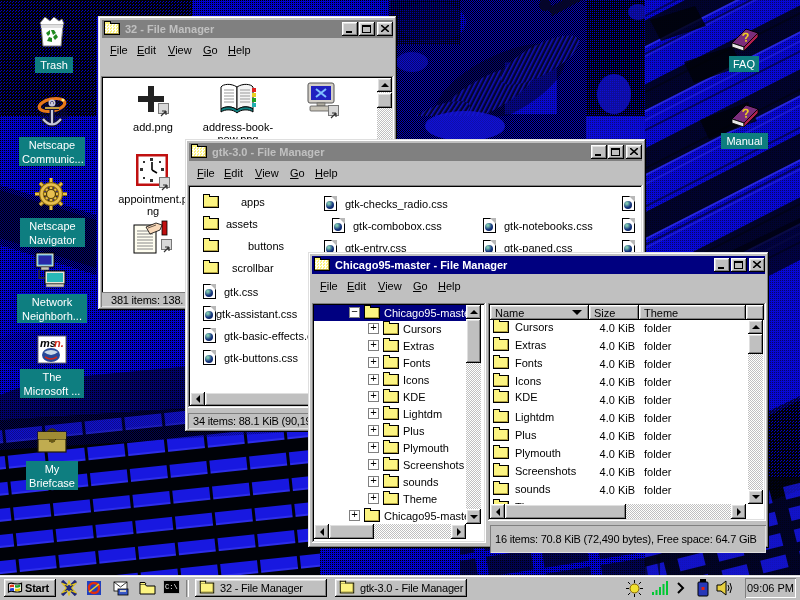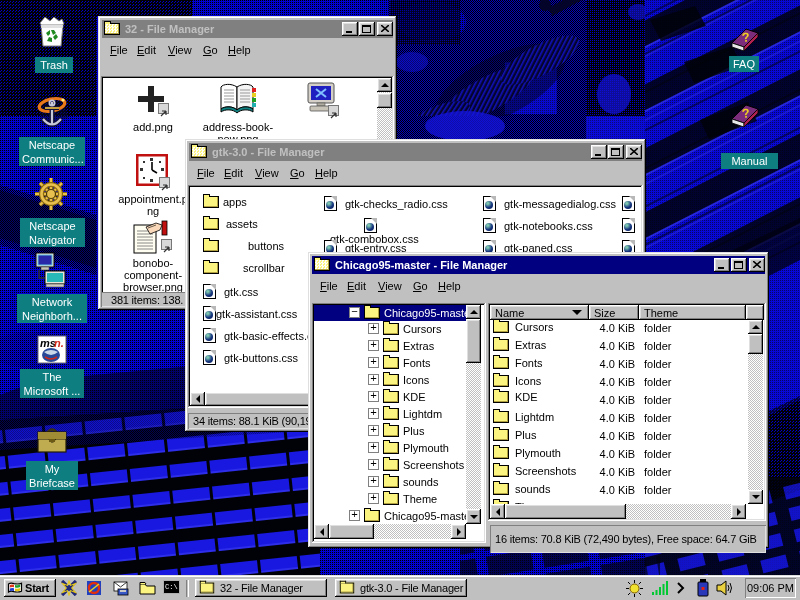--- a/index.html
+++ b/index.html
@@ -243,21 +243,21 @@
 </svg></div>
 <div class="icon-lbl" style="left:729px;top:56px;width:30px;height:16px;">FAQ</div>
 
 <div style="position:absolute;left:728px;top:101px;width:32px;height:28px;">
 <svg width="32" height="28" viewBox="0 0 32 28">
 <polygon points="4,18 18,4 30,8 16,22" fill="#7b2d7b" stroke="#000" stroke-width="1"></polygon>
 <polygon points="4,18 16,22 16,26 4,22" fill="#e8e8e8" stroke="#000" stroke-width="0.8"></polygon>
 <polygon points="16,22 30,8 30,12 16,26" fill="#b02050" stroke="#000" stroke-width="0.8"></polygon>
 <text x="14" y="17" font-size="13" font-weight="bold" fill="#f0d020" transform="rotate(-8 16 14)">?</text>
 </svg></div>
-<div class="icon-lbl" style="left:721px;top:133px;width:57px;height:16px;margin-top:20px;">Manual</div>
+<div class="icon-lbl" style="left:721px;top:133px;width:47px;height:16px;">Manual</div>
 
 <div class="win" id="w1" style="left:98px;top:16px;width:299px;height:294px;">
   <div class="tbar ina">
         <div class="fo" style="margin-left:2px;background-image:repeating-conic-gradient(#fff 0 25%,#fcf481 0 50%);background-size:3px 3px;"></div>
     <span style="margin-left:5px;">32 - File Manager</span>
       </div>
   <div class="tbtns" style="right:4px;top:6px;">
     <div class="tbtn">
           <div class="gmin"></div>
         </div>
@@ -340,21 +340,20 @@
             <path d="M5 12 h16 M5 15 h16 M5 18 h16 M5 21 h16 M5 24 h16 M5 27 h16 M5 30 h16"></path>
           </g>
       <rect x="30" y="2" width="5" height="14" fill="#c01010" stroke="#000" stroke-width="0.8"></rect>
       <path d="M14 8 l10 -4 6 2 -2 5 -10 4 z" fill="#f8d8b8" stroke="#000" stroke-width="0.8"></path>
       <path d="M16 9 l8 -3" stroke="#000" stroke-width="0.6" fill="none"></path>
     </svg>
     <div style="position:absolute;left:60px;top:163px;width:11px;height:11px;background:#d8d8d8;border:1px solid #777;">
       <svg width="9" height="9">
             <path d="M2 7 L7 2 M7 2 h-4 M7 2 v4" stroke="#333" stroke-width="1.2" fill="none"></path>
           </svg></div>
-    <div class="ditm" style="left:10px;top:181px;width:84px;">bonobo-<br>component-<br>browser.png</div>
 
     <div class="dith" style="position:absolute;right:2px;top:2px;width:15px;height:224px;">
       <div class="sb-btn" style="left:0;top:0;width:15px;height:14px;">
             <div class="arr up"></div>
           </div>
       <div class="sb-btn" style="left:0;top:15px;width:15px;height:15px;"></div>
     </div>
   </div>
   <div class="sbar" style="left:3px;bottom:3px;width:293px;height:15px;padding-left:10px;">381 items: 138.</div>
 </div>
@@ -380,33 +379,33 @@
         </div>
   </div>
   <div class="mtxt" style="left:12px;top:28px;"><u>F</u>ile</div>
   <div class="mtxt" style="left:39px;top:28px;"><u>E</u>dit</div>
   <div class="mtxt" style="left:70px;top:28px;"><u>V</u>iew</div>
   <div class="mtxt" style="left:105px;top:28px;"><u>G</u>o</div>
   <div class="mtxt" style="left:130px;top:28px;"><u>H</u>elp</div>
   <div class="sunken" style="left:3px;top:46px;width:455px;height:223px;overflow:hidden;">
     <div class="itm" style="left:15px;top:11px;">
           <div class="fo"></div>
-          <span style="margin-left:4px;">apps</span>
+          <span style="margin-left:22px;">apps</span>
         </div>
     <div class="itm" style="left:15px;top:33px;">
           <div class="fo"></div>
           <span style="margin-left:7px;">assets</span>
         </div>
     <div class="itm" style="left:15px;top:55px;">
           <div class="fo"></div>
           <span style="margin-left:7px;padding-left:22px;">buttons</span>
         </div>
     <div class="itm" style="left:15px;top:77px;">
           <div class="fo"></div>
-          <span style="margin-left:24px;">scrollbar</span>
+          <span style="margin-left:13px;">scrollbar</span>
         </div>
     <div class="itm" style="left:15px;top:99px;">
           <div class="fi"></div>
           <span style="margin-left:8px;">gtk.css</span>
         </div>
     <div class="itm" style="left:15px;top:121px;">
           <div class="fi"></div>
           <span style="margin-left:0;">gtk-assistant.css</span>
         </div>
     <div class="itm" style="left:15px;top:143px;">
@@ -414,35 +413,31 @@
           <span style="margin-left:8px;">gtk-basic-effects.cs</span>
         </div>
     <div class="itm" style="left:15px;top:165px;">
           <div class="fi"></div>
           <span style="margin-left:8px;">gtk-buttons.css</span>
         </div>
     <div class="itm" style="left:136px;top:11px;">
           <div class="fi"></div>
           <span style="margin-left:8px;">gtk-checks_radio.css</span>
         </div>
-    <div class="itm" style="left:134px;top:33px;flex-direction:column;">
+    <div class="itm" style="left:144px;top:33px;">
           <div class="fi"></div>
           <span style="margin-left:8px;">gtk-combobox.css</span>
         </div>
     <div class="itm" style="left:136px;top:55px;">
           <div class="fi"></div>
           <span style="margin-left:8px;">gtk-entry.css</span>
         </div>
     <div class="itm" style="left:136px;top:77px;">
           <div class="fi"></div>
           <span style="margin-left:8px;">gtk-x.css</span>
-        </div>
-    <div class="itm" style="left:295px;top:11px;">
-          <div class="fi"></div>
-          <span style="margin-left:8px;">gtk-messagedialog.css</span>
         </div>
     <div class="itm" style="left:295px;top:33px;">
           <div class="fi"></div>
           <span style="margin-left:8px;">gtk-notebooks.css</span>
         </div>
     <div class="itm" style="left:295px;top:55px;">
           <div class="fi"></div>
           <span style="margin-left:8px;">gtk-paned.css</span>
         </div>
     <div class="itm" style="left:295px;top:77px;">

